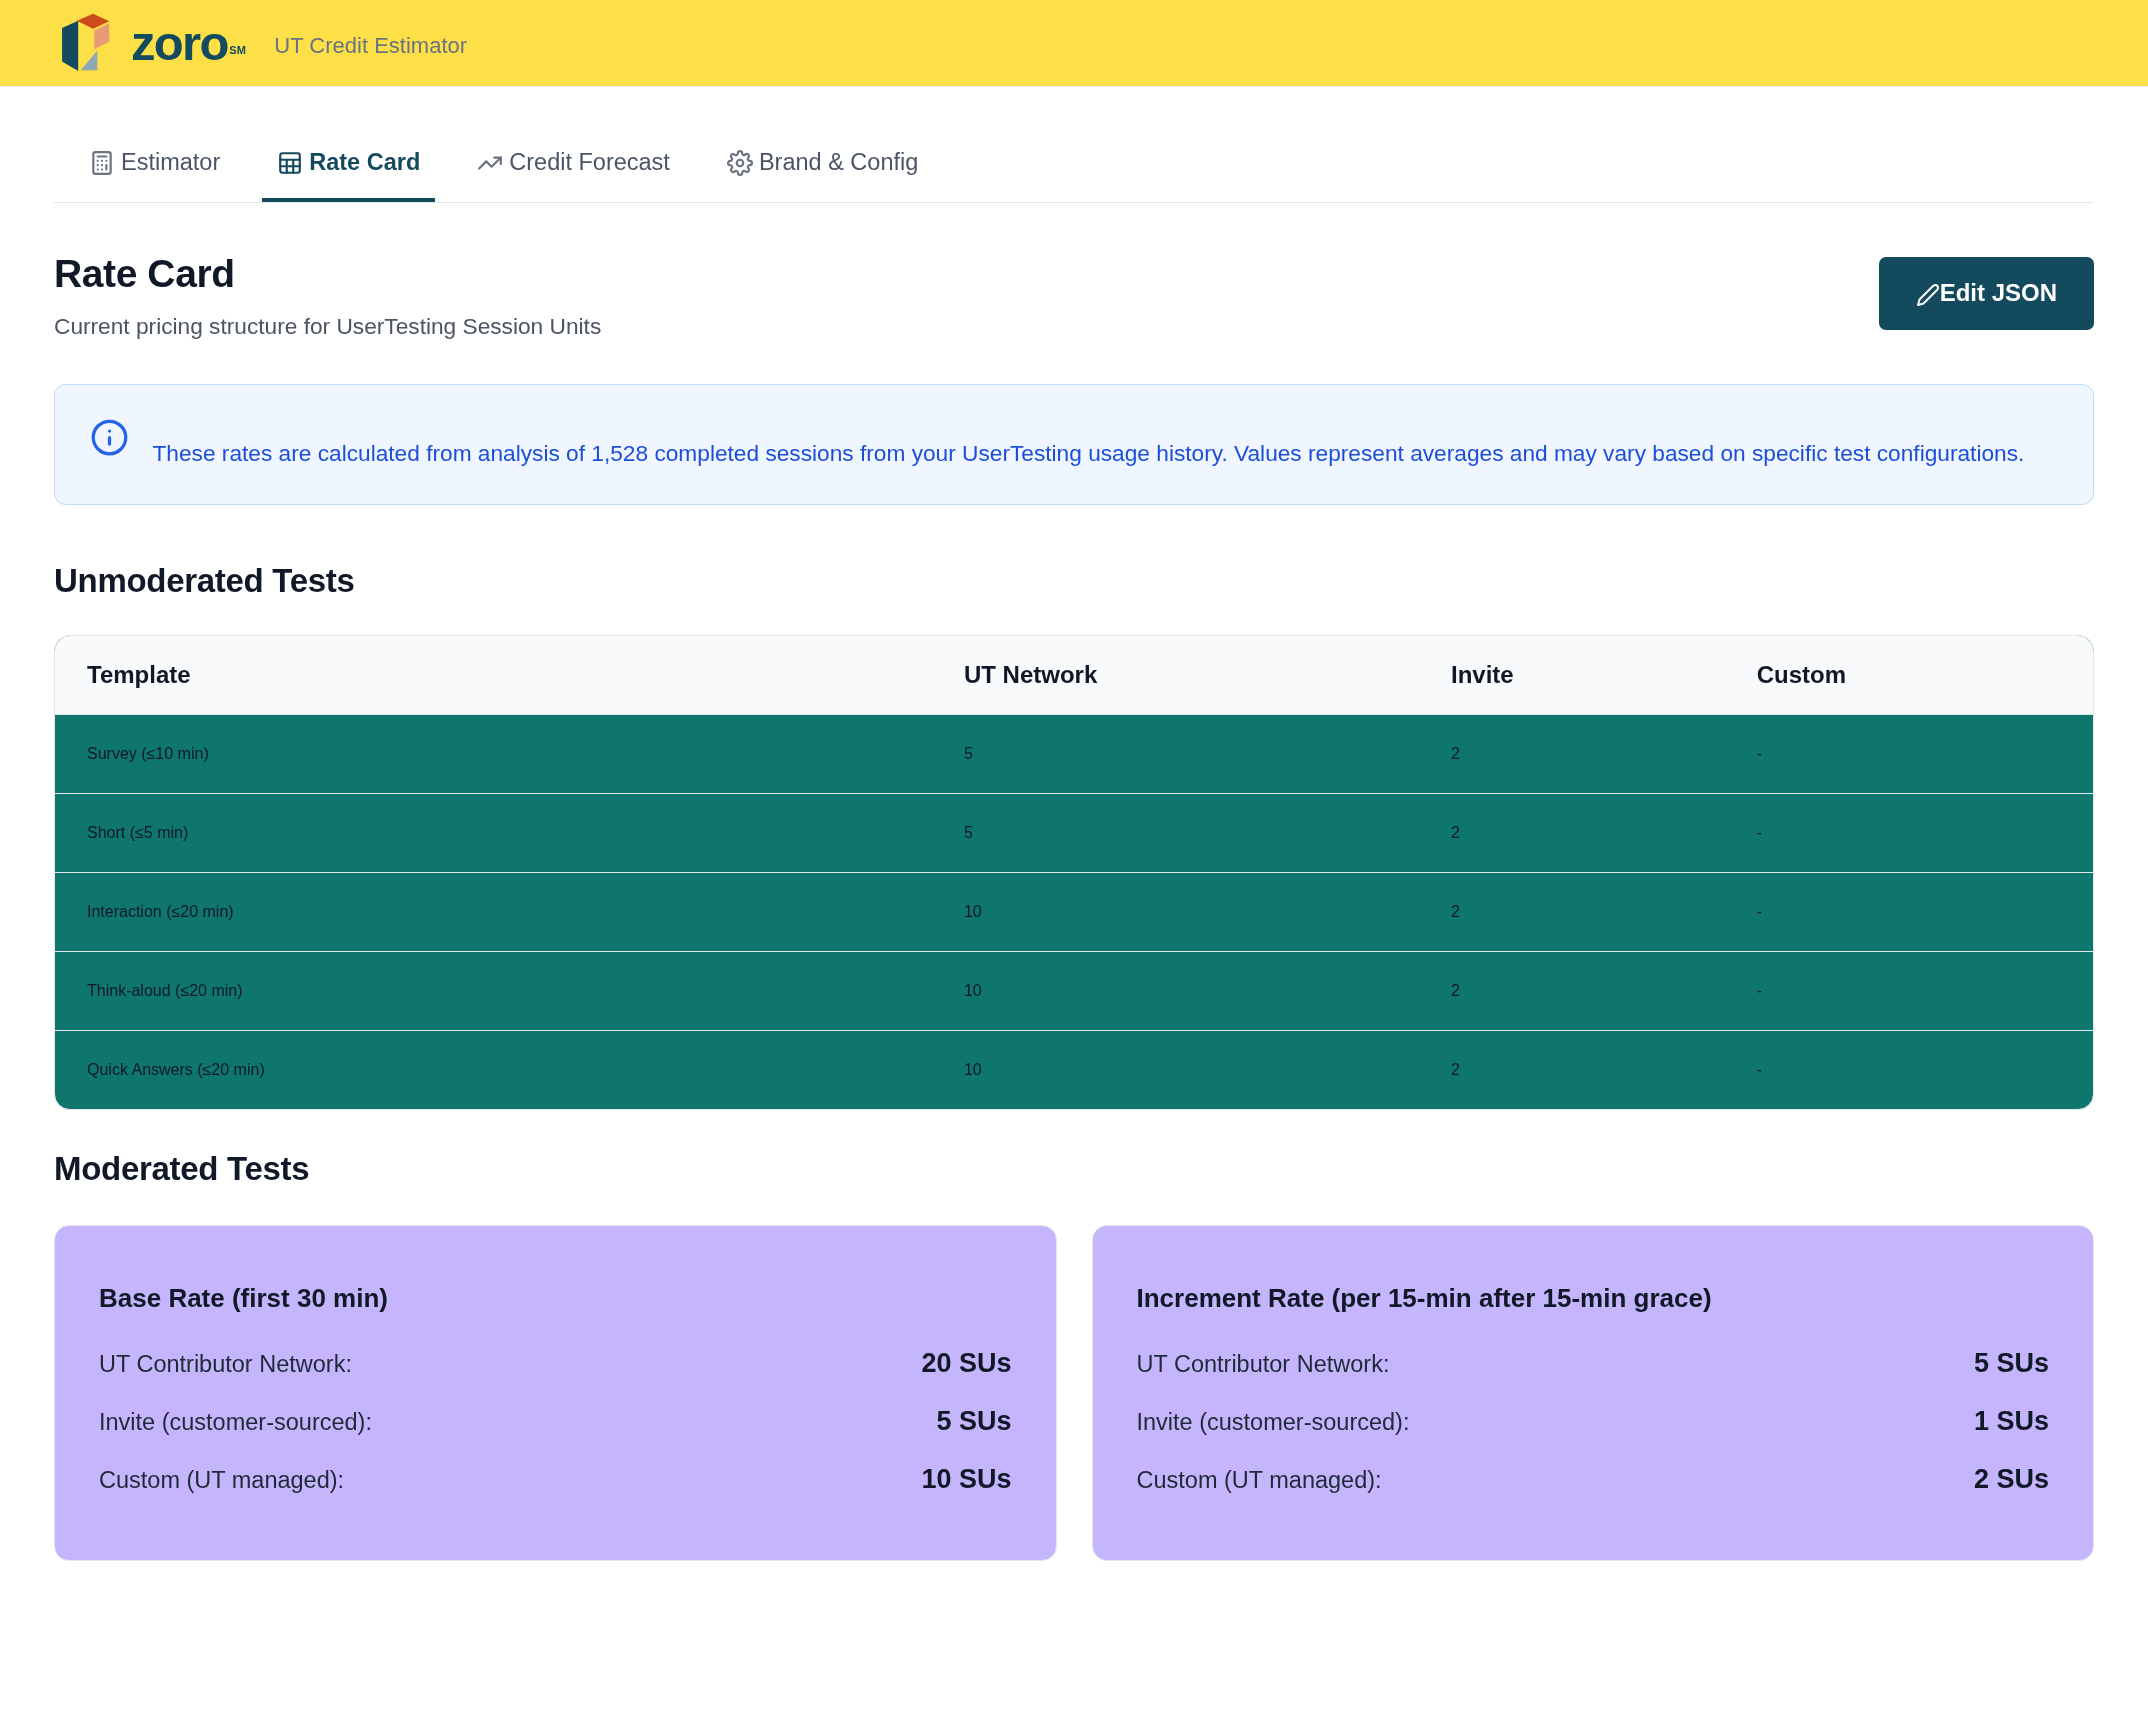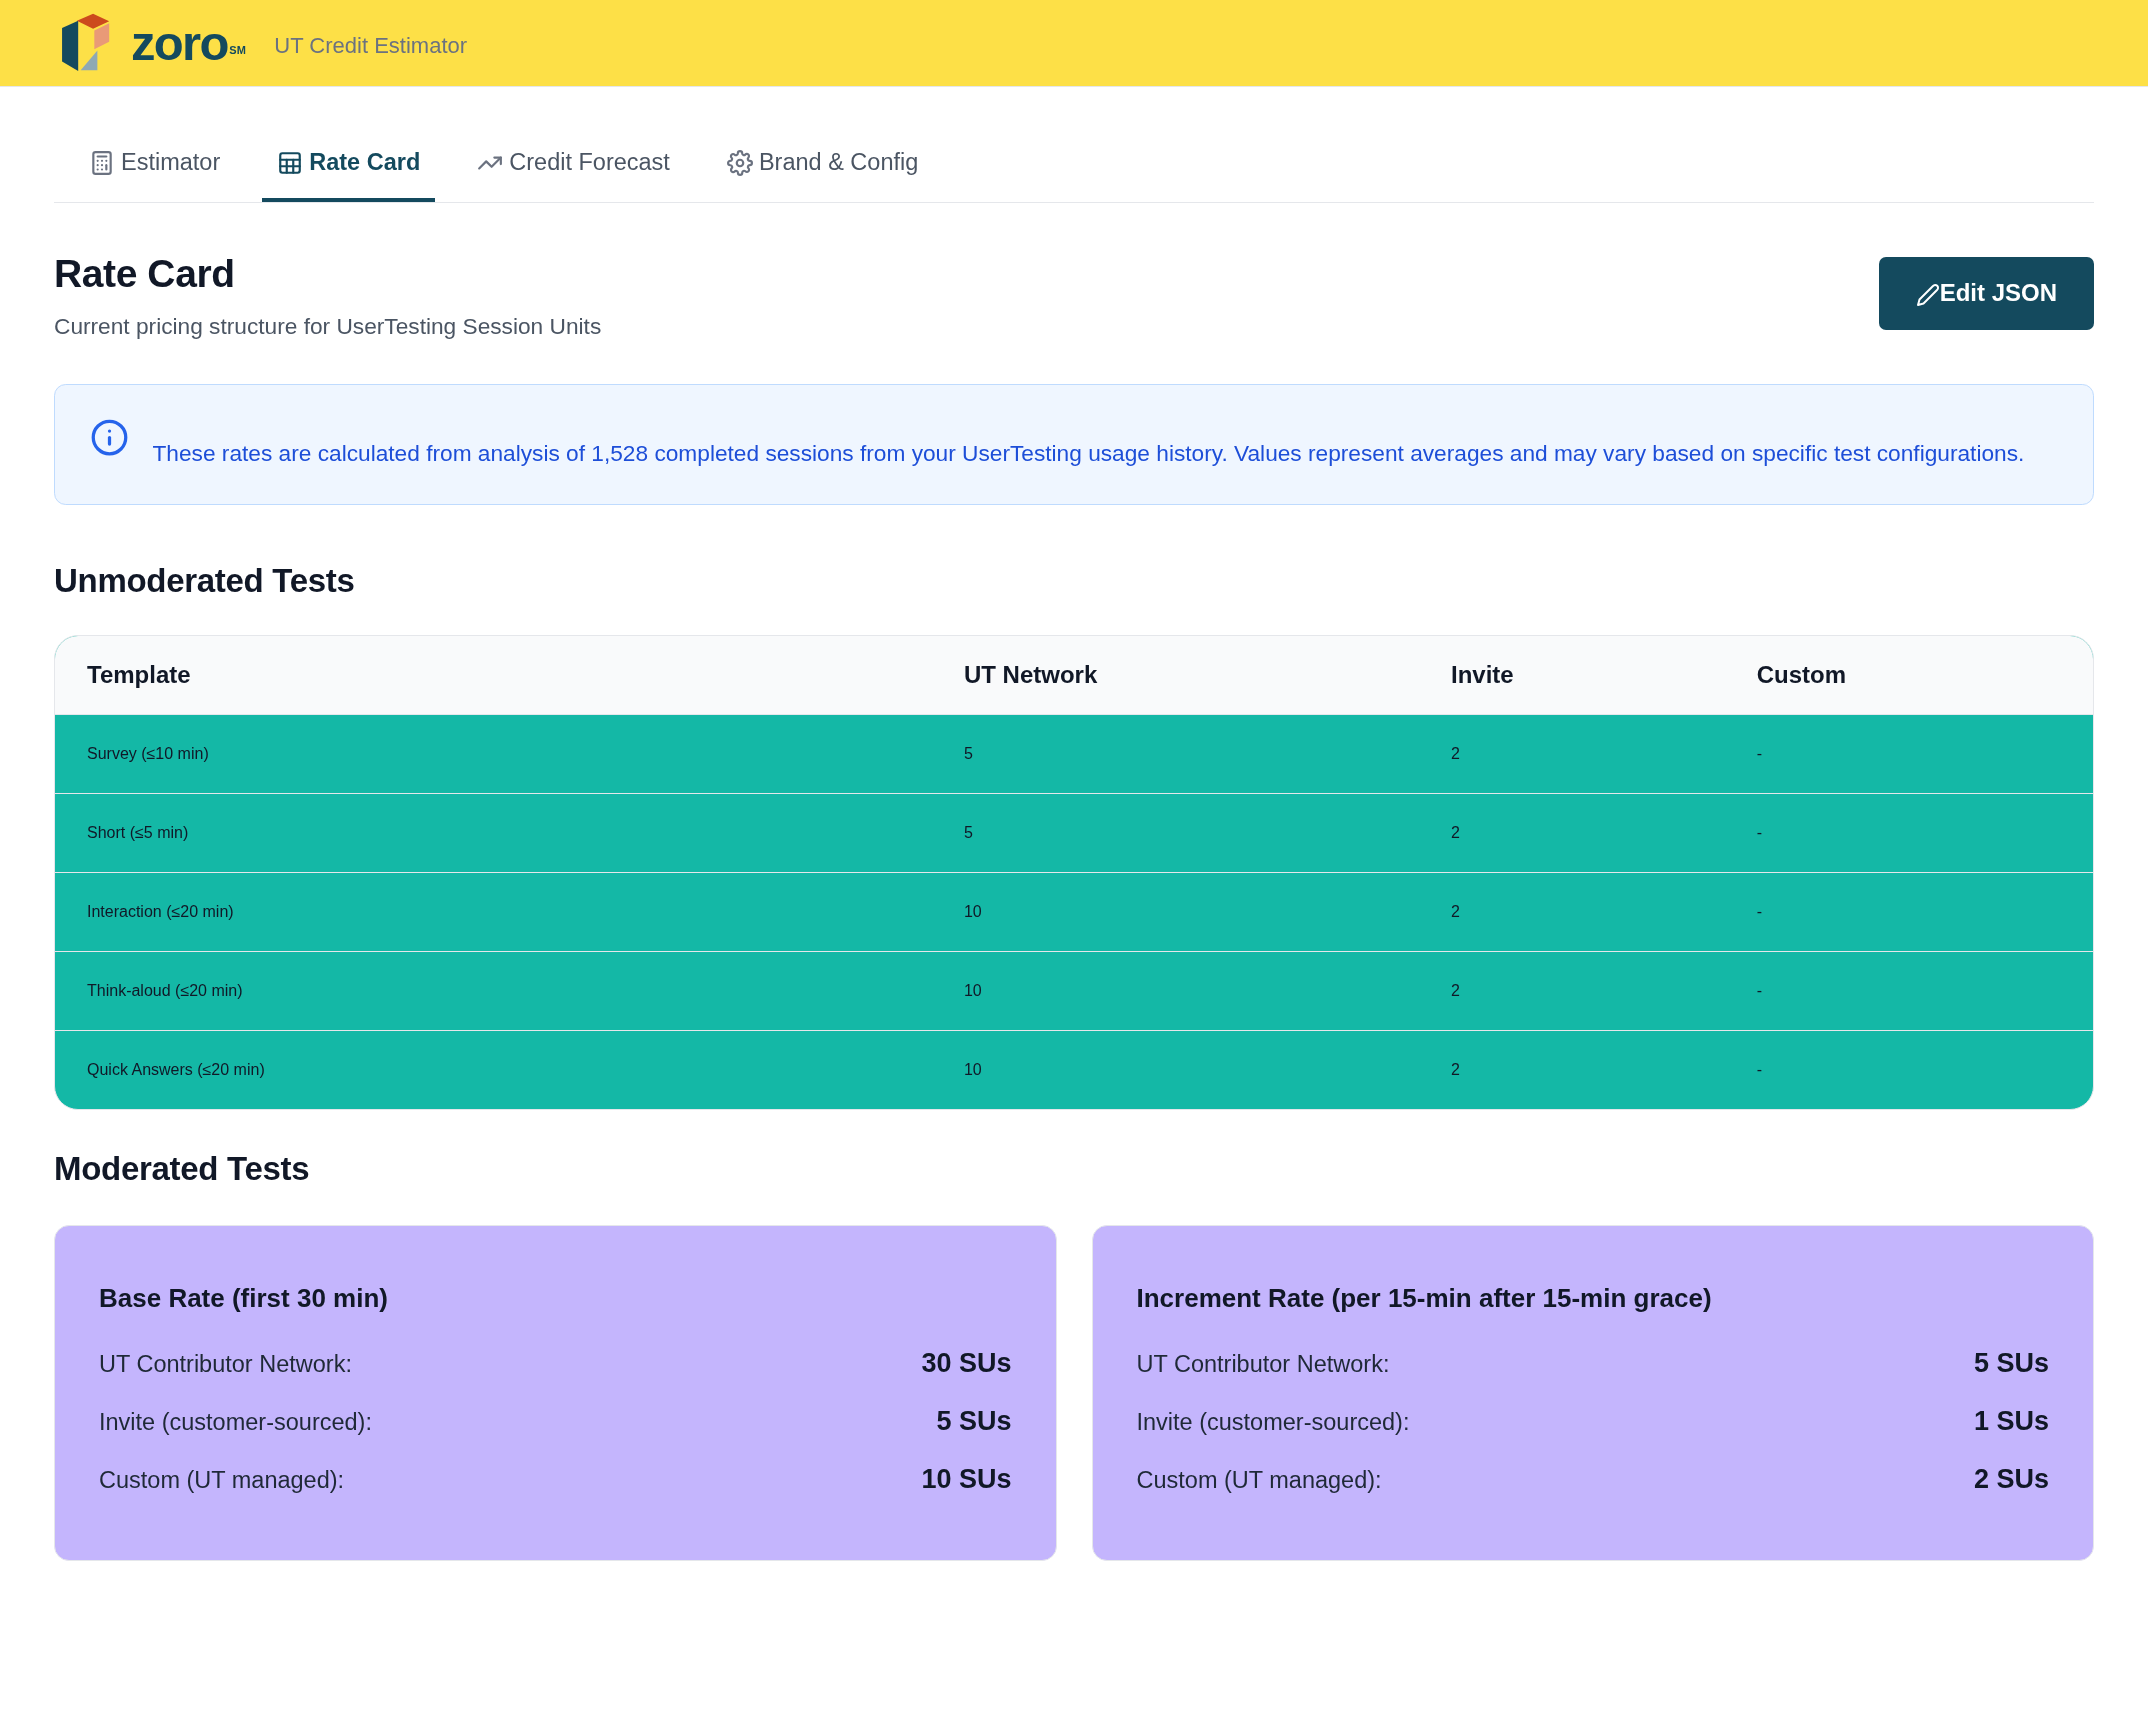--- a/index.html
+++ b/index.html
@@ -60,21 +60,21 @@
   .banner-title { font-size: 23.5px; font-weight: 700; color: #1e40af; }
   .banner-body { margin-top: 18px; font-size: 22.7px; color: #1d4ed8; line-height: 1.65; max-width: 1888px; }
 
   
   .section-title { font-size: 33px; font-weight: 700; color: #111827; letter-spacing: -0.3px; }
   .sec-unmoderated { margin-top: 57px; }
   .sec-moderated { margin-top: 40px; }
 
   
   .table-card {
-    margin-top: 35px; border: 0.8px solid #e5e7eb; border-radius: 24px; overflow: hidden; background: #14b8a6;
+    margin-top: 35px; border: 0.8px solid #e5e7eb; border-radius: 16px; overflow: hidden; background: #0f766e;
   }
   table { width: 100%; border-collapse: collapse; }
   thead th {
     background: #f9fafb; text-align: left; font-size: 24px; font-weight: 700; color: #111827;
     padding: 25px 0;
   }
   tbody td { font-size: 16px; color: #111827; padding: 30px 0; border-top: 0.8px solid #e5e7eb; }
   th.col-first, td.col-first { padding-left: 32px; }
   .w1 { width: 44.6%; } .w2 { width: 23.9%; } .w3 { width: 15%; } .w4 { width: 16.5%; }
 
@@ -220,21 +220,21 @@
   </section>
 
   <section class="sec-moderated">
     <h2 class="section-title">Moderated Tests</h2>
     <div class="cards">
       <div class="rate-card">
         <div class="rate-card-title">Base Rate (first 30 min)</div>
         <div class="rate-rows">
             <div class="rate-row">
               <span class="rate-label">UT Contributor Network:</span>
-              <span class="rate-value">30 SUs</span>
+              <span class="rate-value">20 SUs</span>
             </div>
             <div class="rate-row">
               <span class="rate-label">Invite (customer-sourced):</span>
               <span class="rate-value">5 SUs</span>
             </div>
             <div class="rate-row">
               <span class="rate-label">Custom (UT managed):</span>
               <span class="rate-value">10 SUs</span>
             </div>
           </div>

